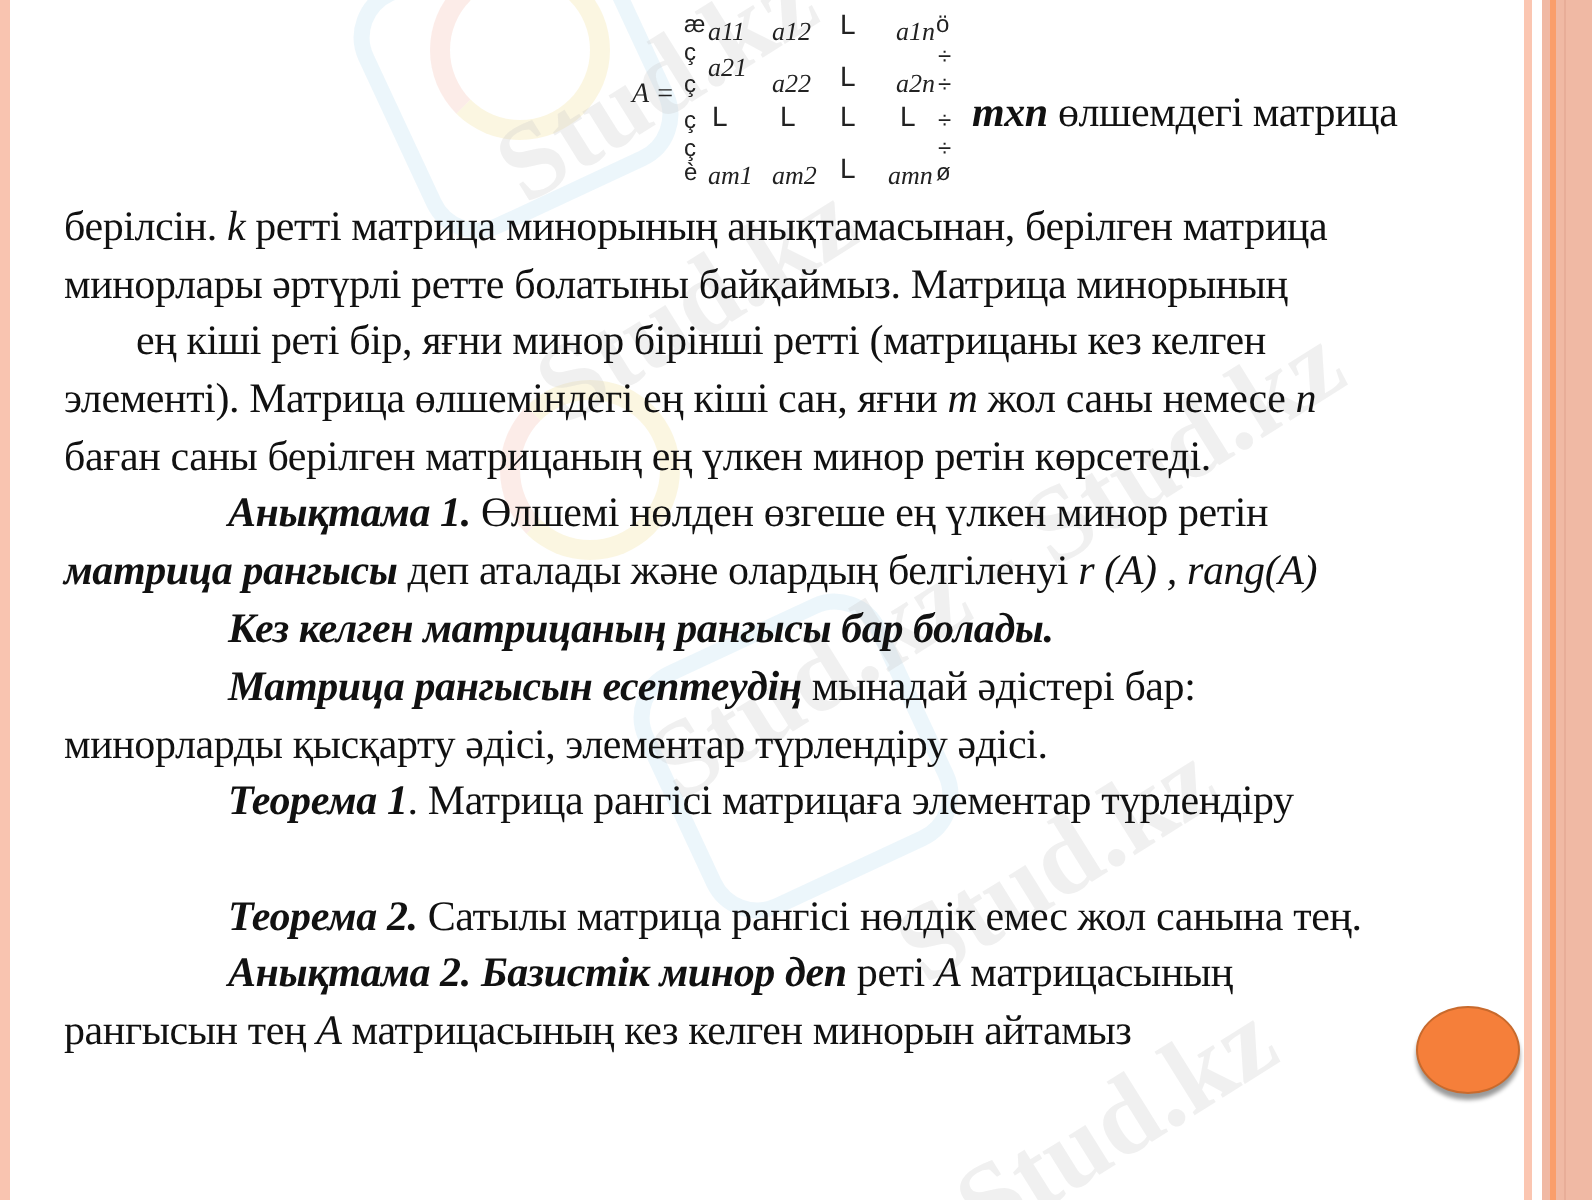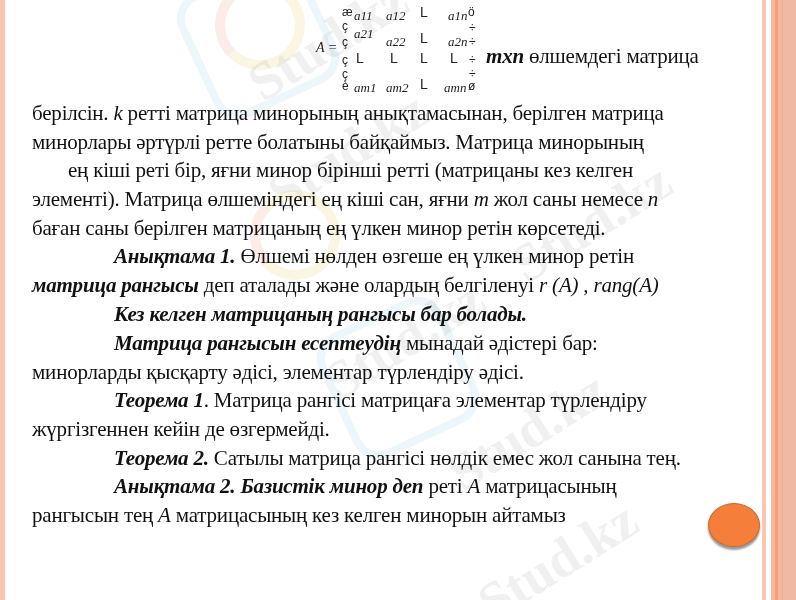--- a/index.html
+++ b/index.html
@@ -131,21 +131,20 @@
   <div class="line bi" style="left:114px; top:302px;">Кез келген  матрицаның рангысы бар болады.</div>
 
   <div class="line" style="left:114px; top:331px;">
     <span class="bi">Матрица рангысын есептеудің</span><span> мынадай әдістері бар:</span>
   </div>
   <div class="line" style="left:32px; top:360px;">минорларды қысқарту әдісі, элементар түрлендіру әдісі.</div>
 
   <div class="line" style="left:114px; top:388px;">
     <span class="bi">Теорема 1</span><span>. Матрица рангісі матрицаға элементар түрлендіру</span>
   </div>
-  <div class="line" style="left:32px; top:417px;">жүргізгеннен кейін де өзгермейді.</div>
 
   <div class="line" style="left:114px; top:446px;">
     <span class="bi">Теорема 2.</span><span> Сатылы матрица рангісі нөлдік емес жол санына тең.</span>
   </div>
 
   <div class="line" style="left:114px; top:474px;text-align:center;">
     <span class="bi">Анықтама 2. Базистік минор деп</span><span> реті </span><span class="it">A</span><span> матрицасының</span>
   </div>
   <div class="line" style="left:32px; top:503px;">
     <span>рангысын тең </span><span class="it">A</span><span> матрицасының  кез келген минорын айтамыз</span>

